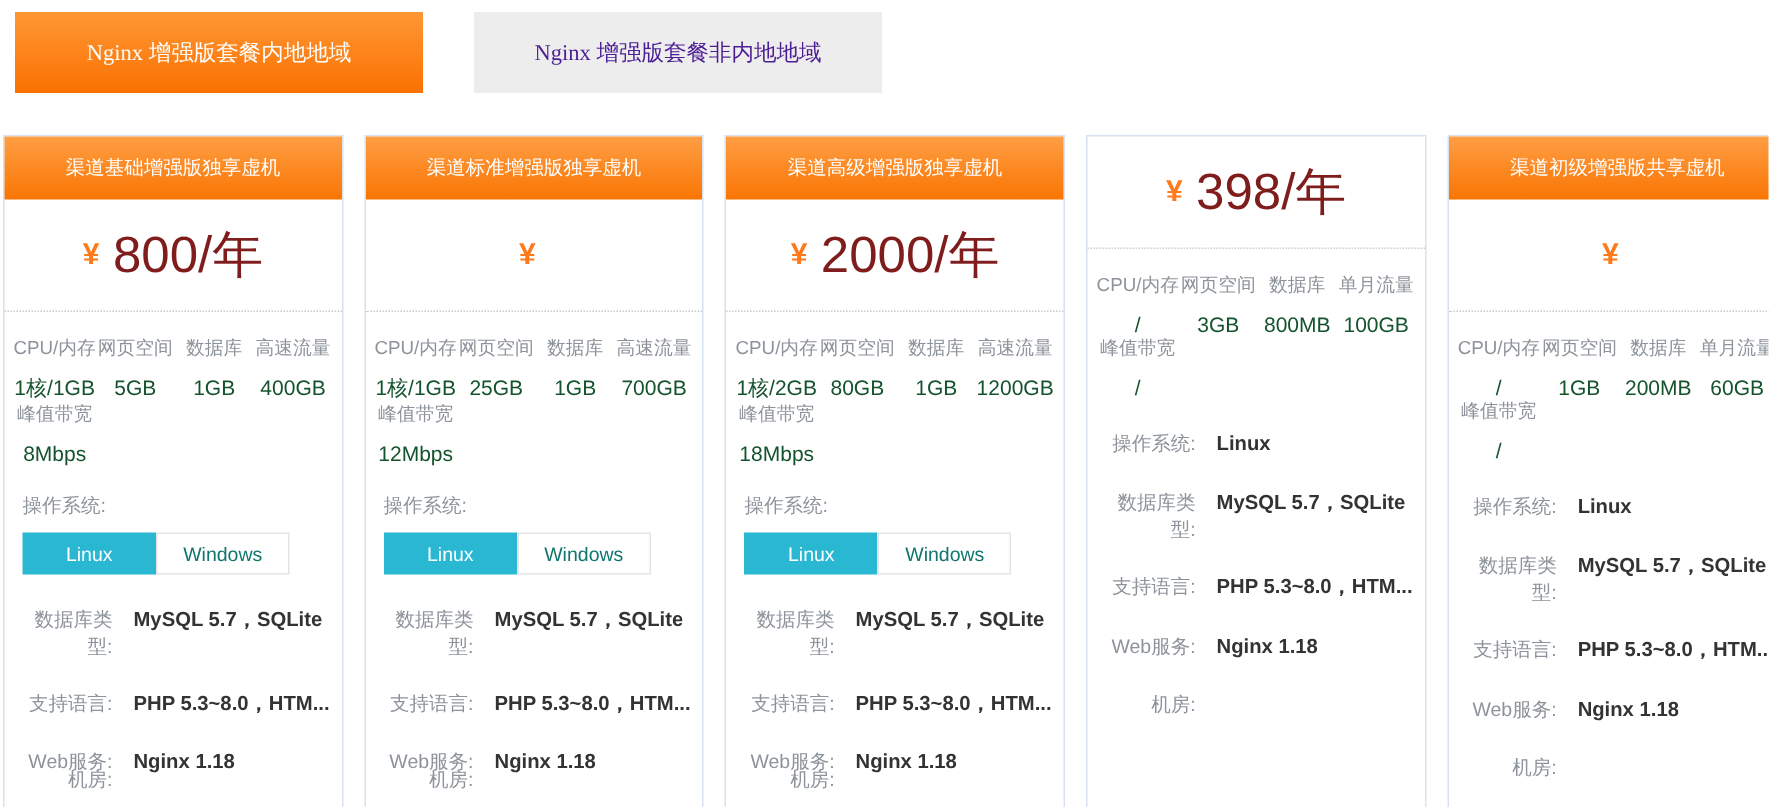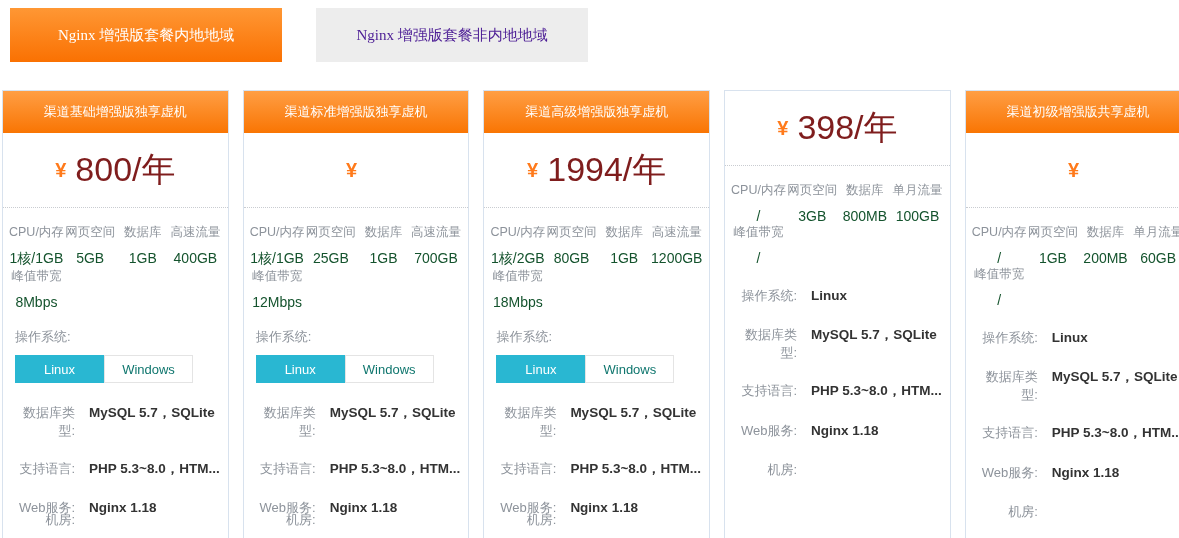--- a/index.html
+++ b/index.html
@@ -181,21 +181,21 @@
           <div class="row overlap">
             <span class="row-label">机房:</span>
             <span class="row-value"></span>
           </div>
         </div>
   </div>
       <div class="card">
     <div class="card-header">渠道高级增强版独享虚机</div>
     <div class="price-row">
       <span class="yen">¥</span>
-      <span class="amount">1994/年</span>
+      <span class="amount">2000/年</span>
     </div>
     <div class="specs">
           <div class="spec">
             <div class="spec-label">CPU/内存</div>
             <div class="spec-value">1核/2GB</div>
           </div>
           <div class="spec">
             <div class="spec-label">网页空间</div>
             <div class="spec-value">80GB</div>
           </div>

